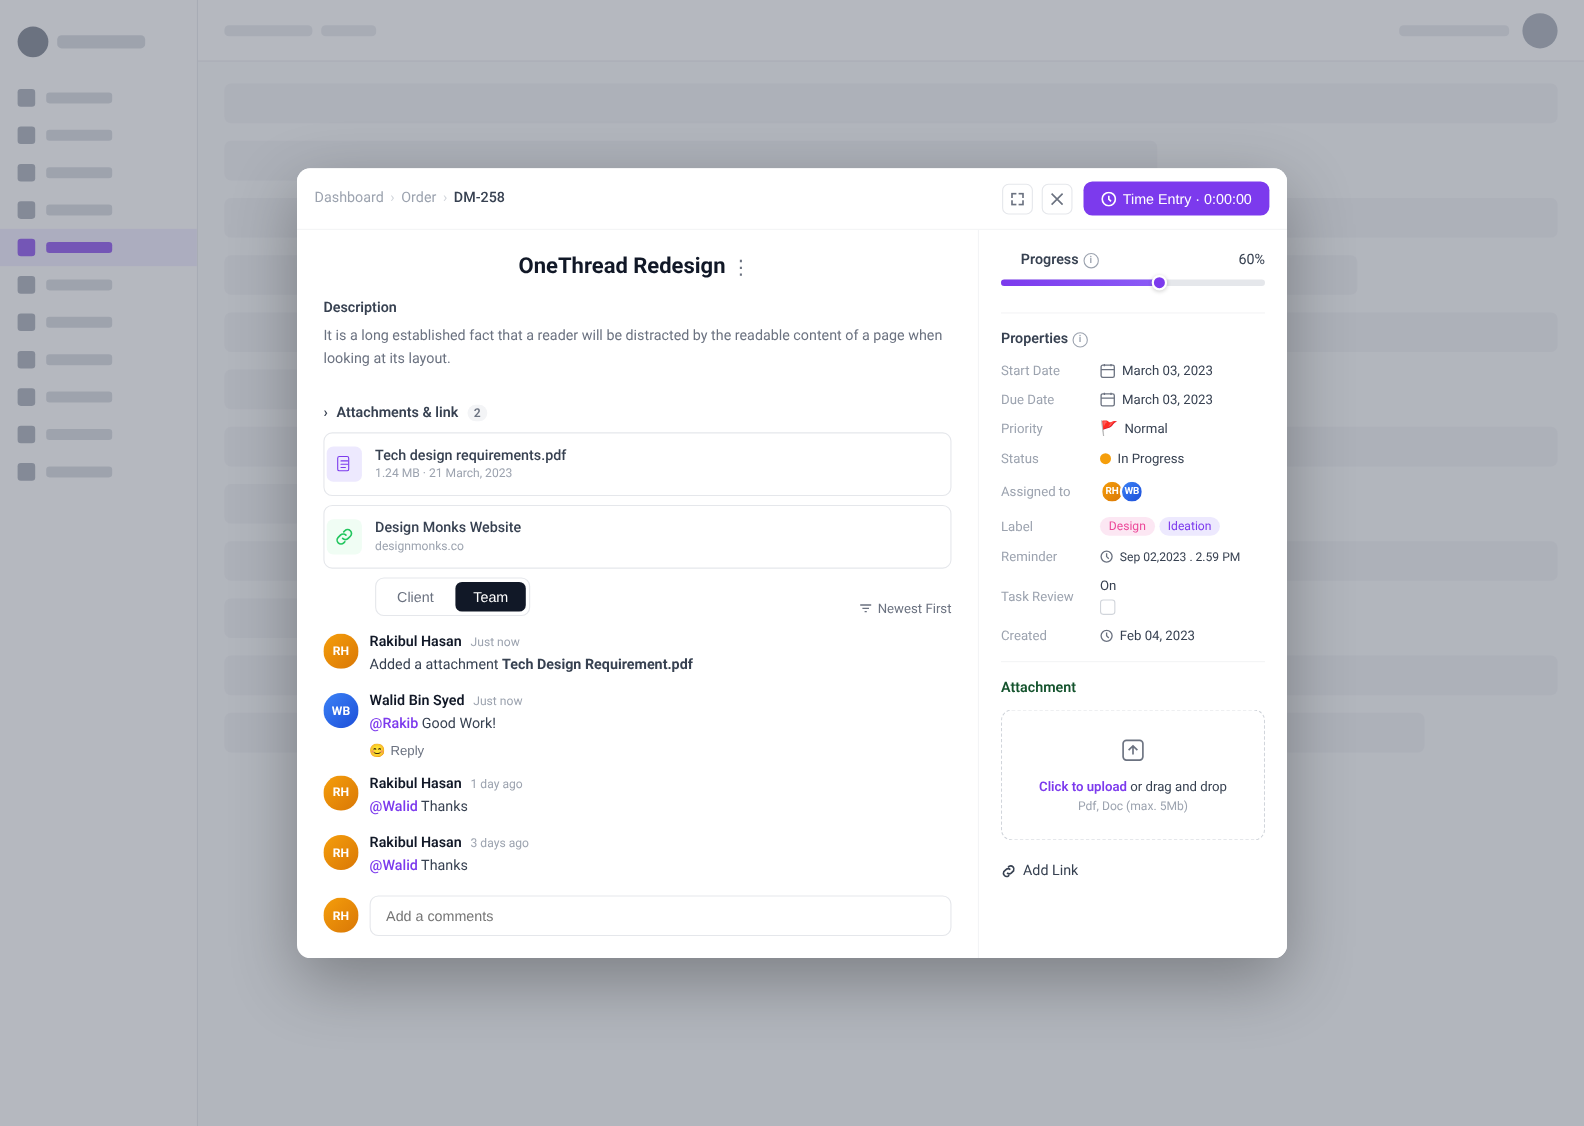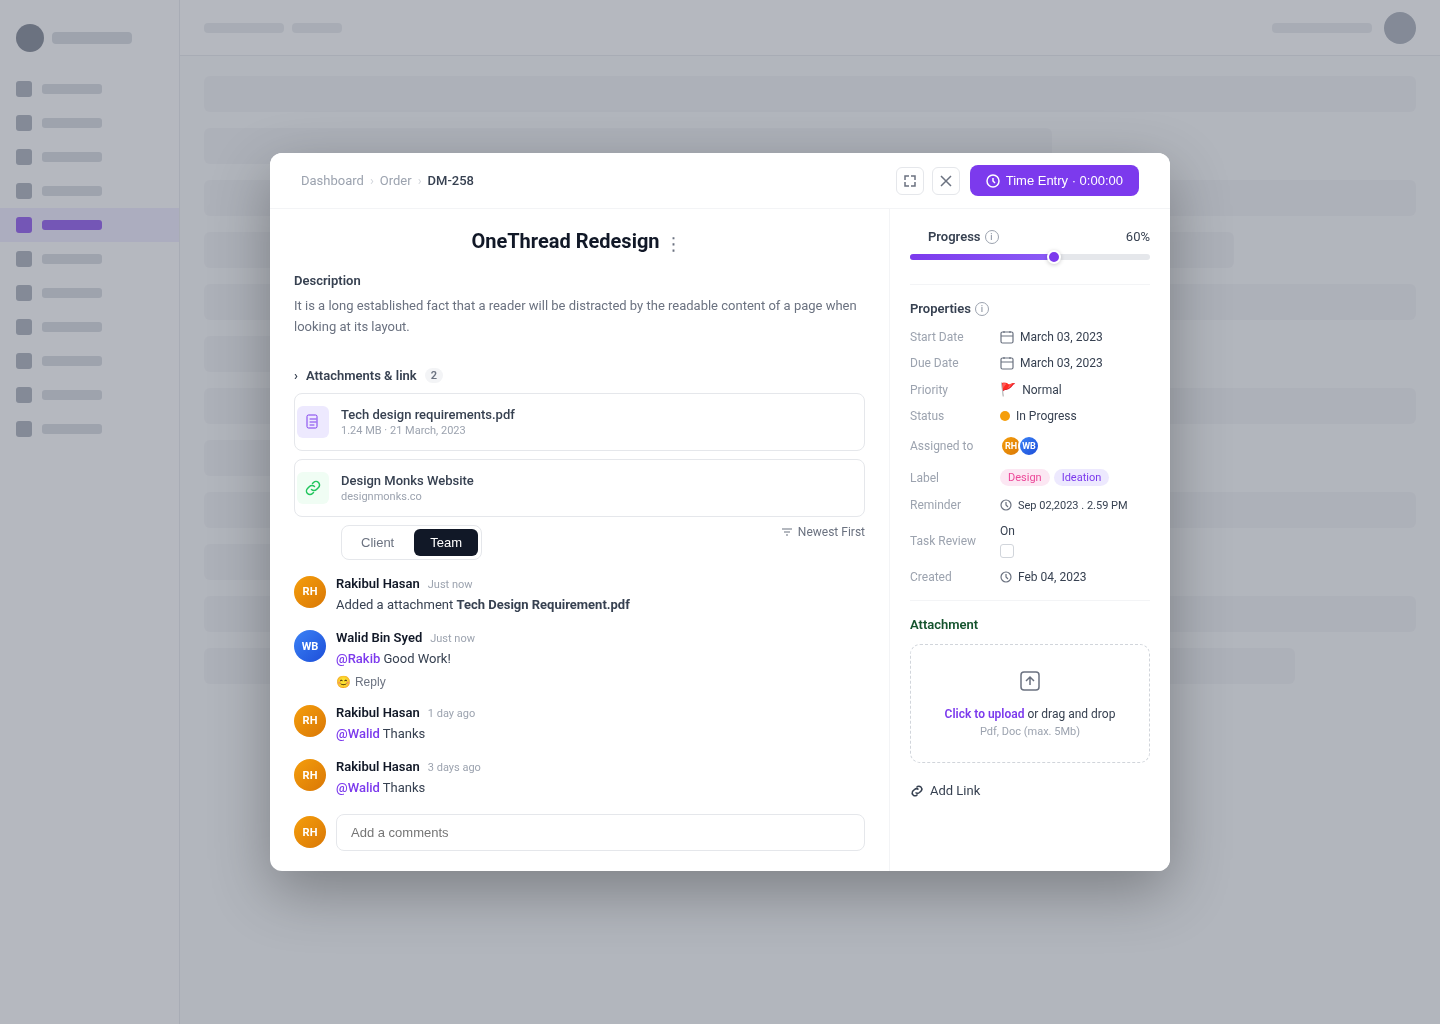--- a/index.html
+++ b/index.html
@@ -161,21 +161,21 @@
       box-shadow: 0 20px 60px rgba(0,0,0,0.3);
       display: flex;
       flex-direction: column;
       overflow: hidden;
     }
 
     .modal-header {
       display: flex;
       align-items: center;
       justify-content: space-between;
-      padding: 12px 31px;
+      padding: 12px 16px;
       border-bottom: 1px solid #f3f4f6;
       background: #fff;
     }
 
     .modal-header-actions {
       display: flex;
       gap: 8px;
     }
 
     .modal-icon-btn {
@@ -369,21 +369,21 @@
       display: flex;
       align-items: center;
       gap: 4px;
       font-size: 12px;
       color: #6b7280;
       cursor: pointer;
     }
 
     .activity-tabs-row {
       display: flex;
-      align-items: flex-start;
+      align-items: flex-end;
       margin-bottom: 16px;
       padding-left: 47px;
     }
 
     .comment-row {
       display: flex;
       gap: 10px;
       margin-bottom: 16px;
       align-items: flex-start;
     }

